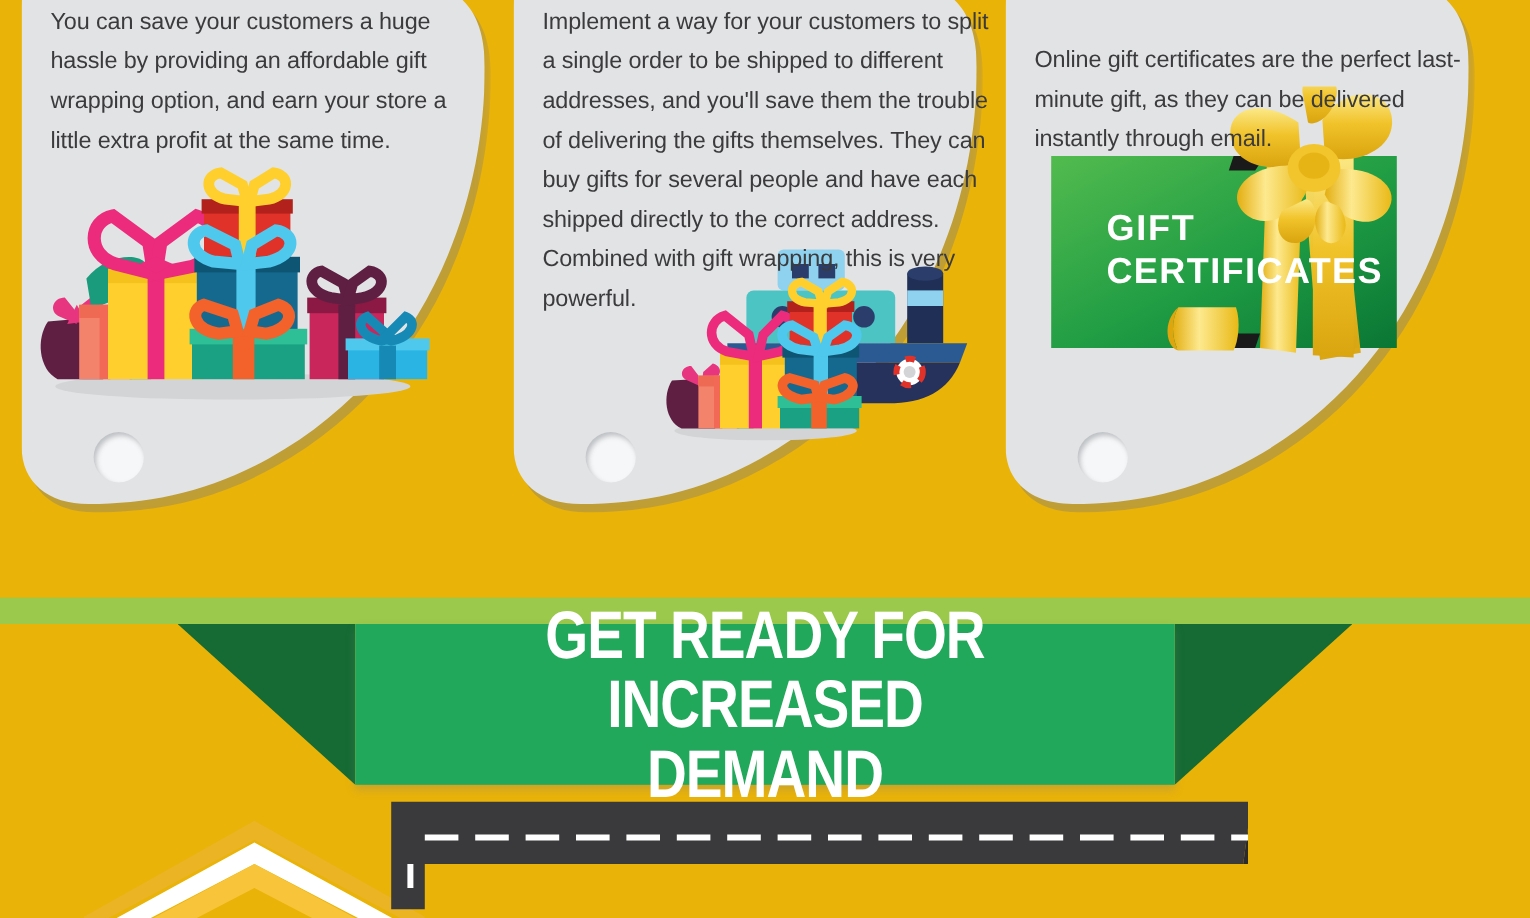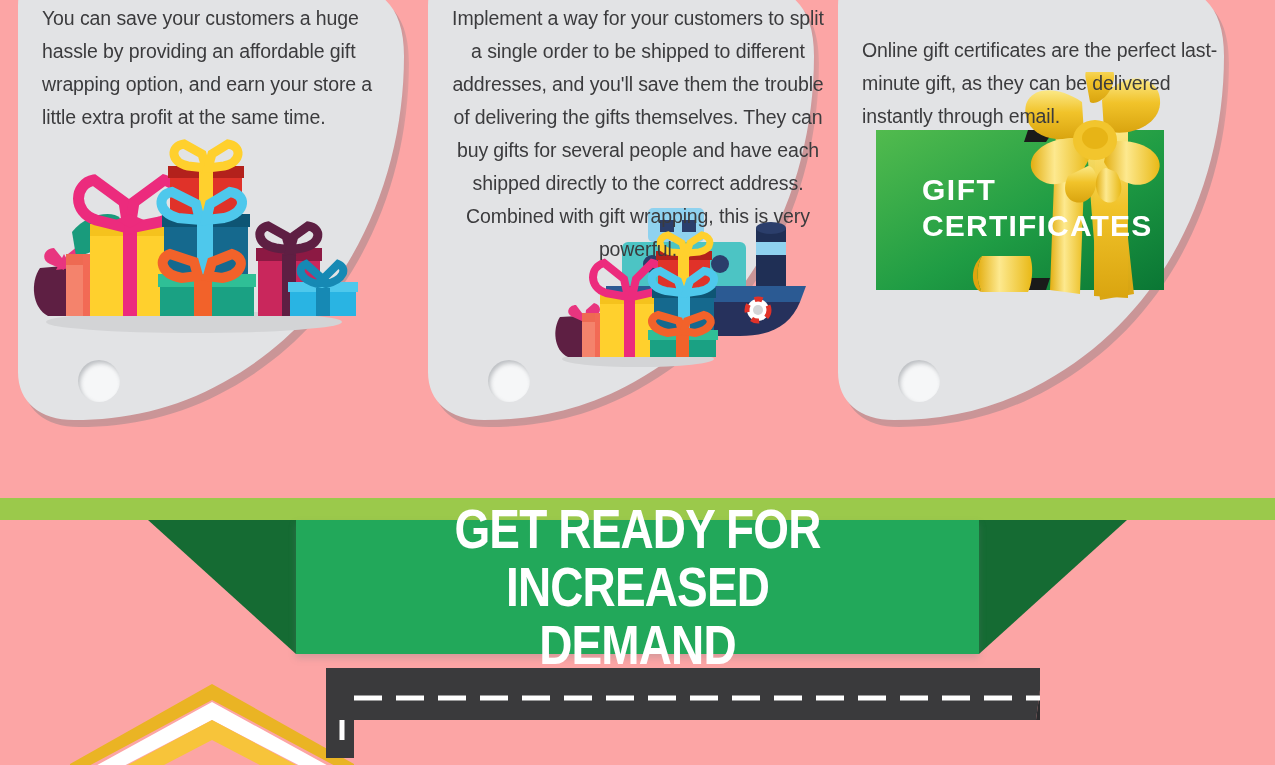--- a/index.html
+++ b/index.html
@@ -8,21 +8,21 @@
     width: 1275px;
     height: 765px;
     overflow: hidden;
     background: #f4f5f6;
     font-family: "Liberation Sans", sans-serif;
   }
   .canvas {
     position: relative;
     width: 1275px;
     height: 765px;
-    background: #fca5a5;
+    background: #eab308;
     overflow: hidden;
   }
 
   
   .cards-row { position: absolute; top: 0; left: 0; width: 1275px; height: 470px; }
 
   .tag-card {
     position: absolute;
     top: -14px;
     width: 390px;
@@ -225,21 +225,21 @@
         <path d="M314 128 C324 132 320 144 302 148 L296 146 Z" fill="none" stroke="#1689b4" stroke-width="8"></path>
       </svg>
 
       <div class="tag-hole"></div>
     </div>
 
     <div class="tag-card" id="card2">
       <div class="tag-shadow"></div>
       <div class="tag-body" style="background: rgb(226, 227, 229);"></div>
 
-      <div class="tag-text" style="color: rgb(59, 59, 61); text-align: center;">
+      <div class="tag-text" style="color: rgb(59, 59, 61);">
         <span class="wrap-shape" aria-hidden="true">
           <i class="wrap-l1"></i>
             <i class="wrap-l2"></i>
             <i class="wrap-l3"></i>
             <i class="wrap-l4"></i>
           <i class="wrap-l5"></i>
             <i class="wrap-l6"></i>
             <i class="wrap-l7"></i>
             <i class="wrap-l8"></i>
           <i class="wrap-l9"></i>

